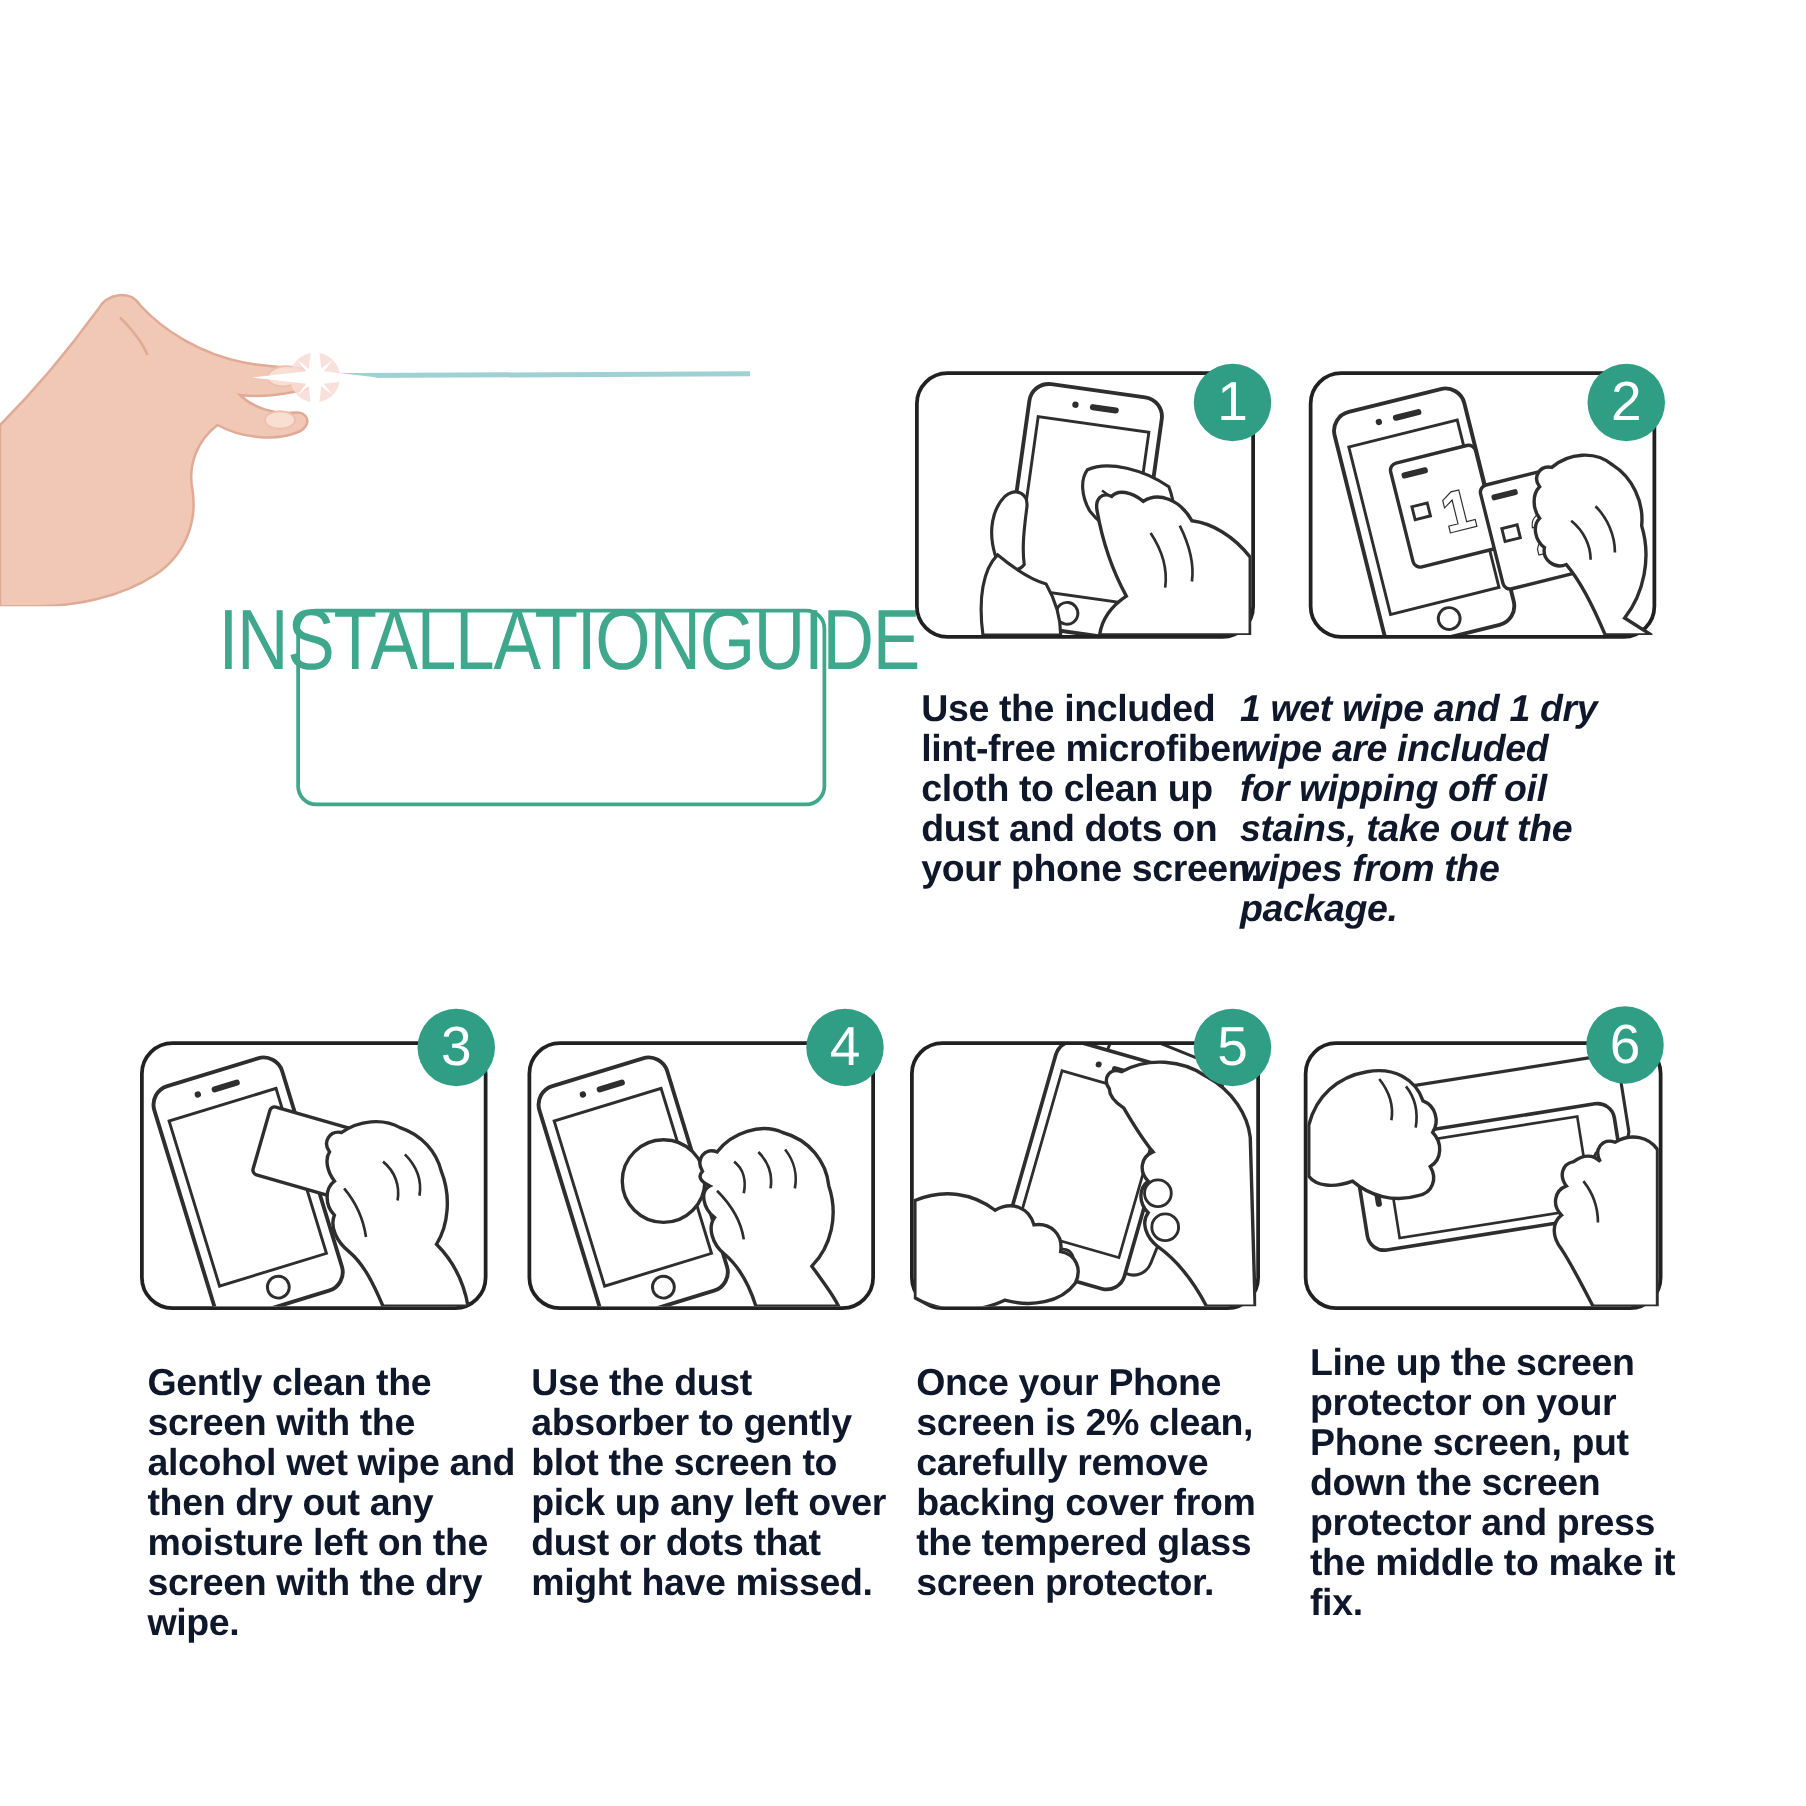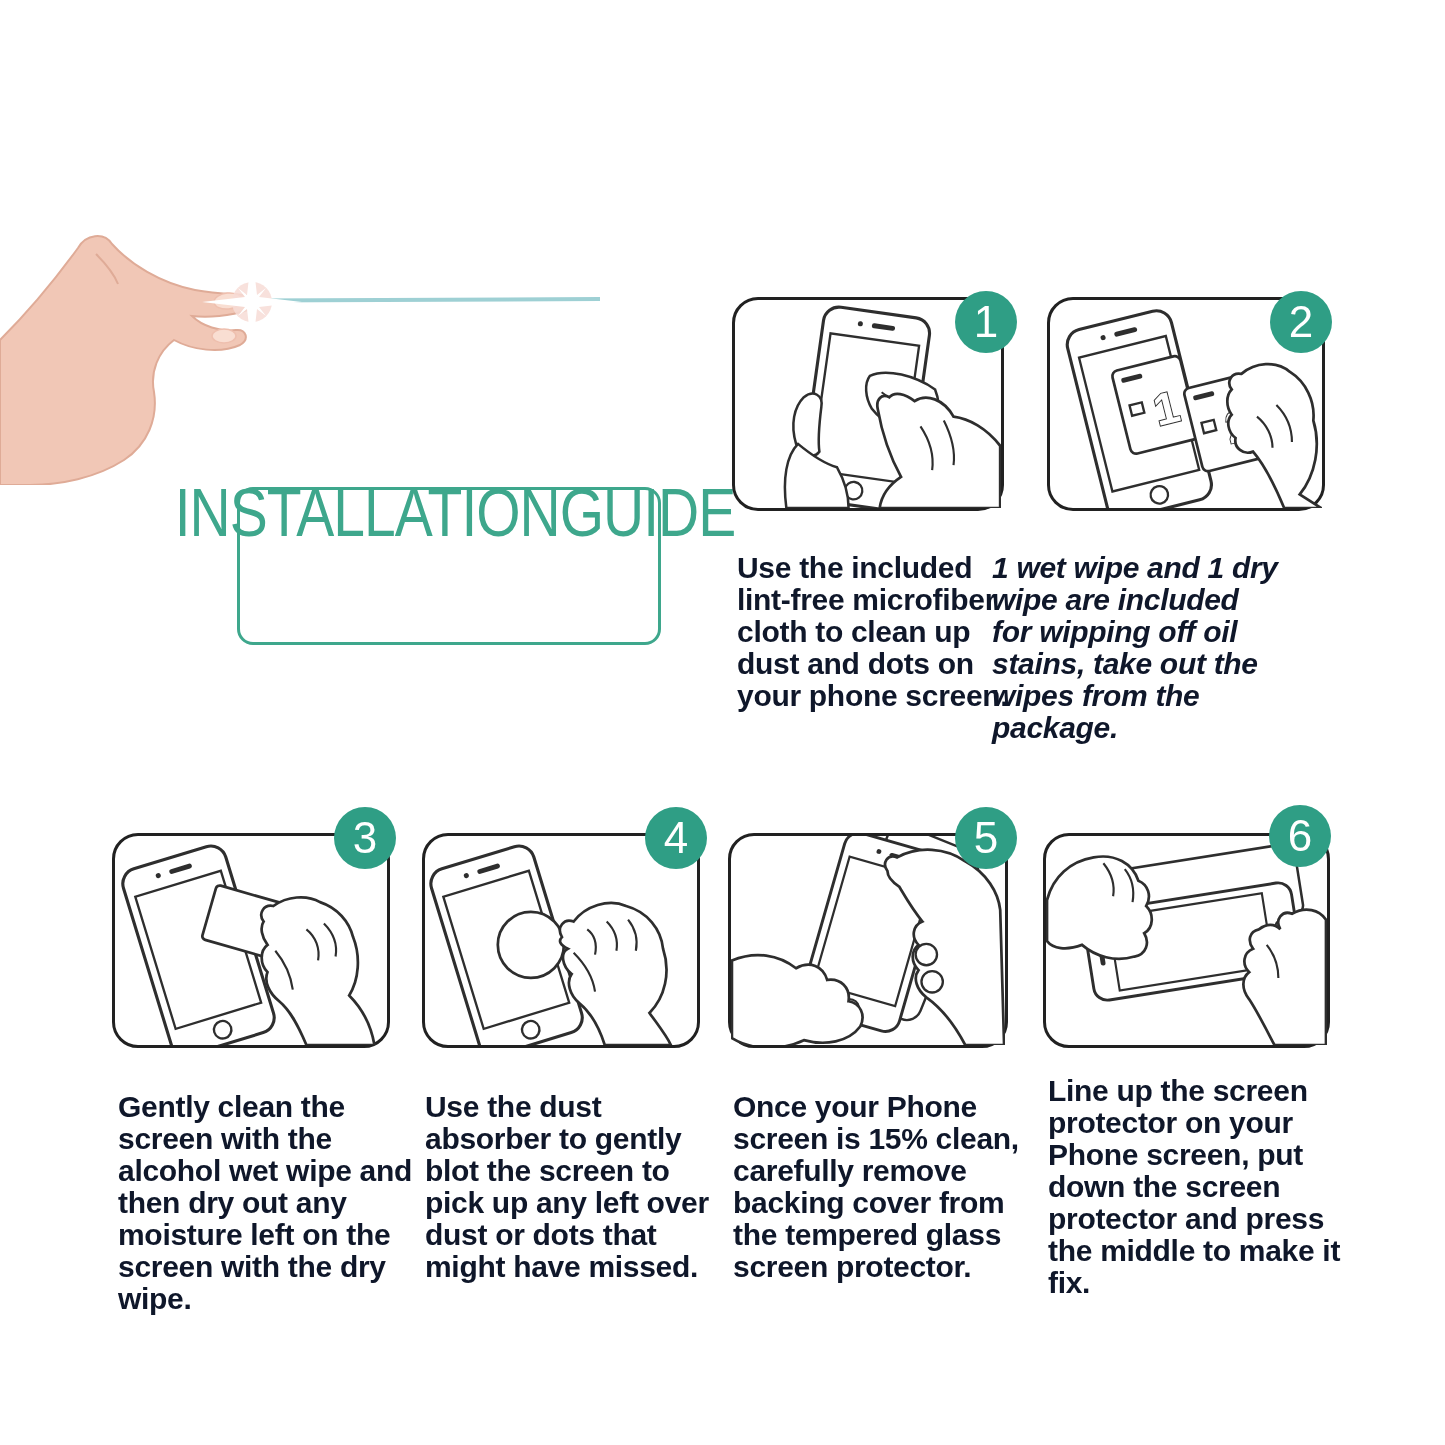--- a/index.html
+++ b/index.html
@@ -205,16 +205,16 @@
   <div class="badge b2">2</div>
   <div class="badge b3">3</div>
   <div class="badge b4">4</div>
   <div class="badge b5">5</div>
   <div class="badge b6">6</div>
 
   <div class="caption c1">Use the included lint-free microfiber cloth to clean up dust and dots on your phone screen.</div>
   <div class="caption c2">1 wet wipe and 1 dry wipe are included for wipping off oil stains, take out the wipes from the package.</div>
   <div class="caption c4">Use the dust absorber to gently blot the screen to pick up any left over dust or dots that might have missed.</div>
   <div class="caption c3">Gently clean the screen with the alcohol wet wipe and then dry out any moisture left on the screen with the dry wipe.</div>
-  <div class="caption c5">Once your Phone screen is 15% clean, carefully remove backing cover from the tempered glass screen protector.</div>
+  <div class="caption c5">Once your Phone screen is 2% clean, carefully remove backing cover from the tempered glass screen protector.</div>
   <div class="caption c6">Line up the screen protector on your Phone screen, put down the screen protector and press the middle to make it fix.</div>
 
 </div>
 
 </body></html>

